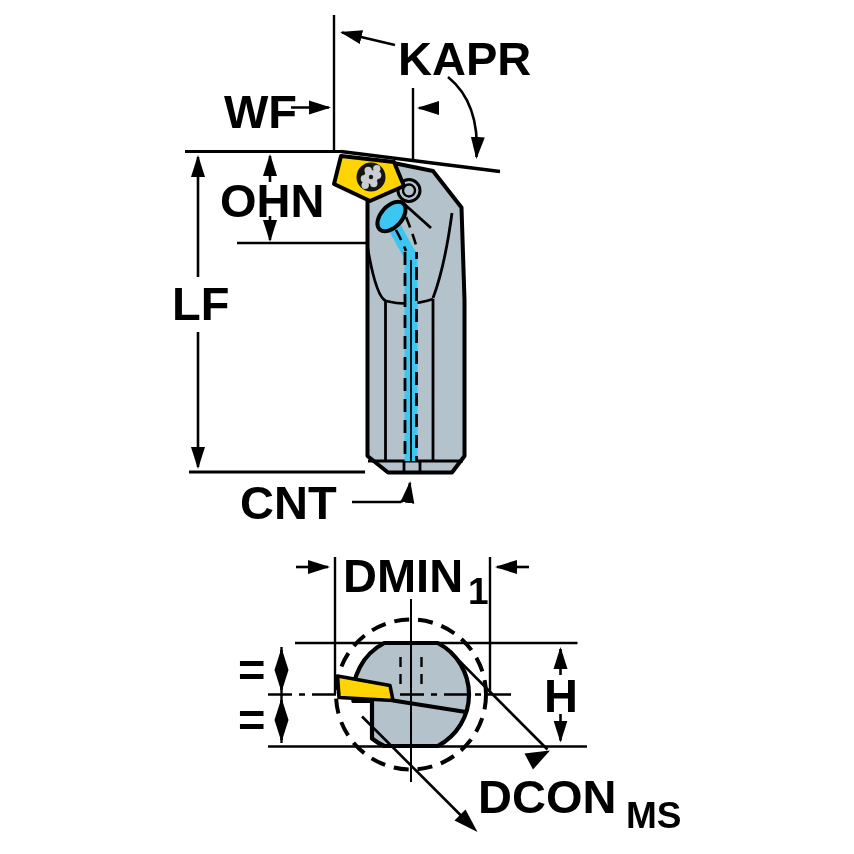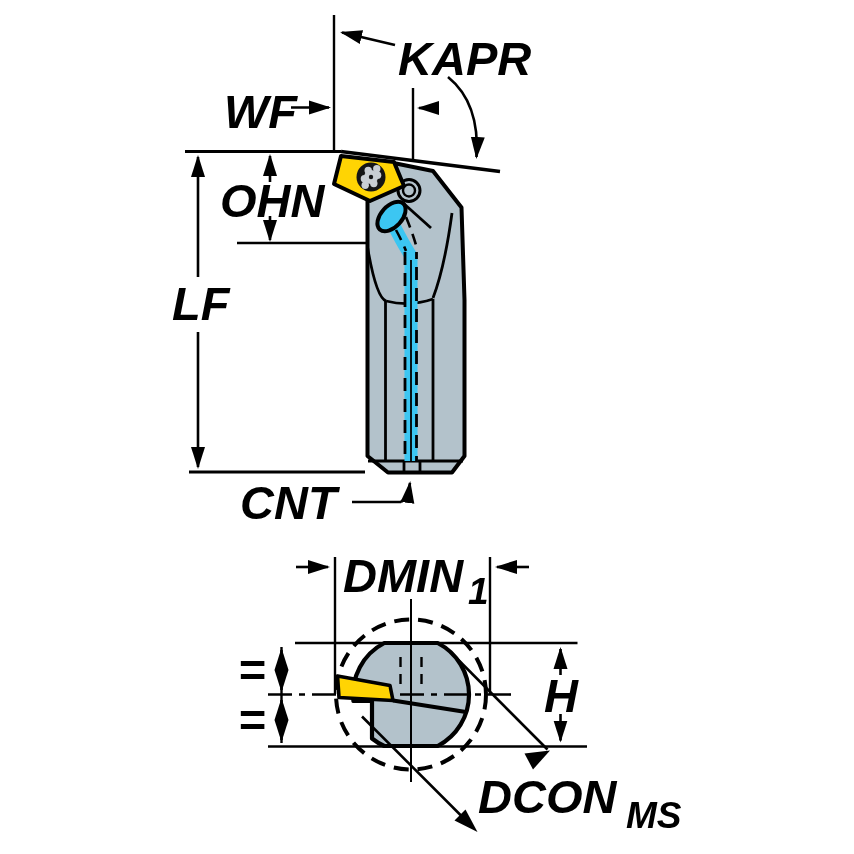--- a/index.html
+++ b/index.html
@@ -1,16 +1,16 @@
 <!DOCTYPE html>
 <html><head>
 <meta charset="utf-8">
 <style>
   html,body{margin:0;padding:0;background:#ffffff;}
-  .stage{width:854px;height:848px;background:#ffffff;position:relative;overflow:hidden;font-style:italic;}
+  .stage{width:854px;height:848px;background:#ffffff;position:relative;overflow:hidden;}
   svg{display:block;}
   .lbl{font-family:"Liberation Sans","DejaVu Sans",sans-serif;font-weight:bold;font-size:47px;fill:#000000;}
   .sub{font-family:"Liberation Sans","DejaVu Sans",sans-serif;font-weight:bold;font-size:37px;fill:#000000;}
   .eq{font-family:"Liberation Sans","DejaVu Sans",sans-serif;font-weight:bold;font-size:47px;fill:#000000;}
 </style>
 </head>
 <body>
 
 <div class="stage">
 <svg width="854" height="854" viewBox="0 0 854 854">

